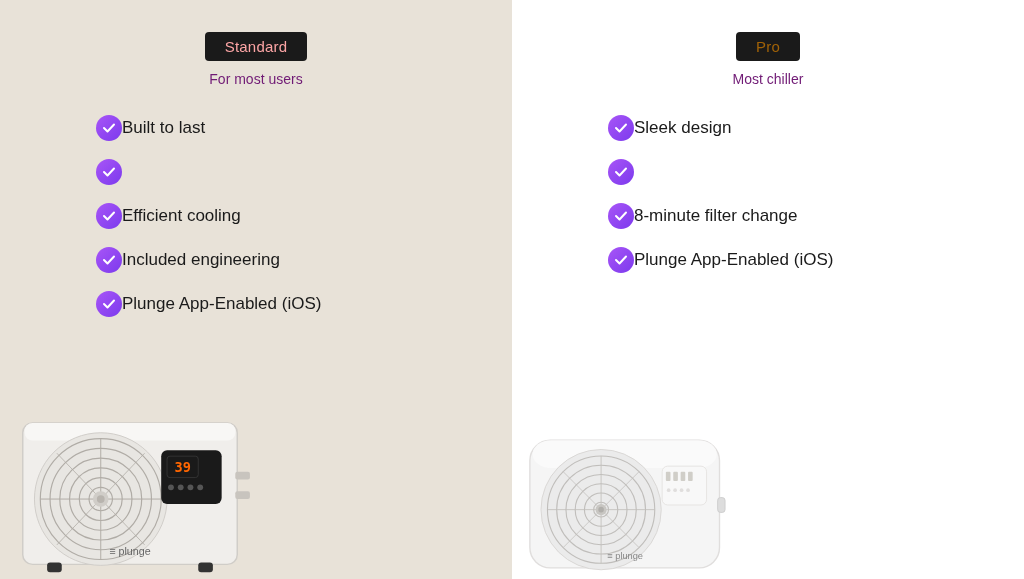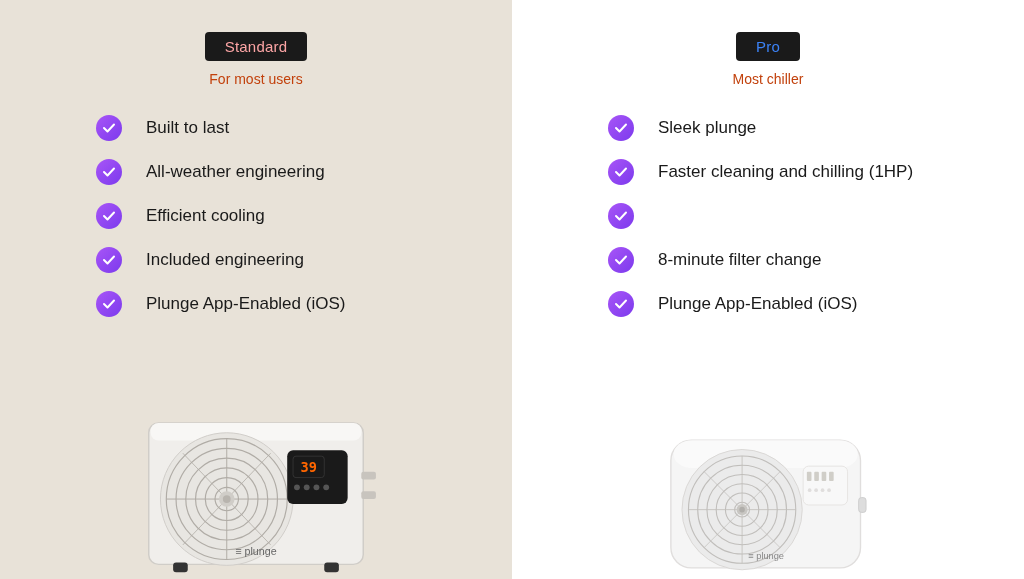--- a/index.html
+++ b/index.html
@@ -40,40 +40,40 @@
       margin-bottom: 10px;
     }
 
     .badge-standard {
       background-color: #1a1a1a;
       color: #fca5a5;
     }
 
     .badge-pro {
       background-color: #1a1a1a;
-      color: #3b82f6;
+      color: #a16207;
     }
 
     .subtitle {
       font-size: 14px;
-      color: #c2410c;
+      color: #701a75;
       margin-bottom: 28px;
     }
 
     .features-list {
       list-style: none;
       width: 100%;
       max-width: 320px;
       margin-bottom: 20px;
     }
 
     .features-list li {
       display: flex;
       align-items: center;
-      gap: 24px;
+      gap: 0;
       margin-bottom: 18px;
       font-size: 17px;
       color: #1a1a1a;
       font-weight: 400;
     }
 
     .check-icon {
       width: 26px;
       height: 26px;
       border-radius: 50%;
@@ -88,21 +88,21 @@
       width: 14px;
       height: 14px;
     }
 
     .product-image-area {
       position: absolute;
       bottom: 0;
       left: 0;
       right: 0;
       display: flex;
-      justify-content: center;
+      justify-content: flex-start;
       align-items: flex-end;
       height: 210px;
     }
 
     
     .chiller-standard {
       width: 260px;
       height: 195px;
     }
 
@@ -127,21 +127,20 @@
           </svg>
         </div>
         <span>Built to last</span>
       </li>
       <li>
         <div class="check-icon">
           <svg viewBox="0 0 14 14" fill="none">
             <polyline points="2,7 5.5,10.5 12,3.5" stroke="white" stroke-width="2" stroke-linecap="round" stroke-linejoin="round"></polyline>
           </svg>
         </div>
-        <span>All-weather engineering</span>
       </li>
       <li>
         <div class="check-icon">
           <svg viewBox="0 0 14 14" fill="none">
             <polyline points="2,7 5.5,10.5 12,3.5" stroke="white" stroke-width="2" stroke-linecap="round" stroke-linejoin="round"></polyline>
           </svg>
         </div>
         <span>Efficient cooling</span>
       </li>
       <li>
@@ -214,29 +213,21 @@
   <span class="subtitle">Most chiller</span>
 
   <ul class="features-list">
 
   <li>
         <div class="check-icon">
           <svg viewBox="0 0 14 14" fill="none">
             <polyline points="2,7 5.5,10.5 12,3.5" stroke="white" stroke-width="2" stroke-linecap="round" stroke-linejoin="round"></polyline>
           </svg>
         </div>
-        <span>Sleek plunge</span>
-      </li>
-      <li>
-        <div class="check-icon">
-          <svg viewBox="0 0 14 14" fill="none">
-            <polyline points="2,7 5.5,10.5 12,3.5" stroke="white" stroke-width="2" stroke-linecap="round" stroke-linejoin="round"></polyline>
-          </svg>
-        </div>
-        <span>Faster cleaning and chilling (1HP)</span>
+        <span>Sleek design</span>
       </li>
       <li>
         <div class="check-icon">
           <svg viewBox="0 0 14 14" fill="none">
             <polyline points="2,7 5.5,10.5 12,3.5" stroke="white" stroke-width="2" stroke-linecap="round" stroke-linejoin="round"></polyline>
           </svg>
         </div>
       </li>
       <li>
         <div class="check-icon">

